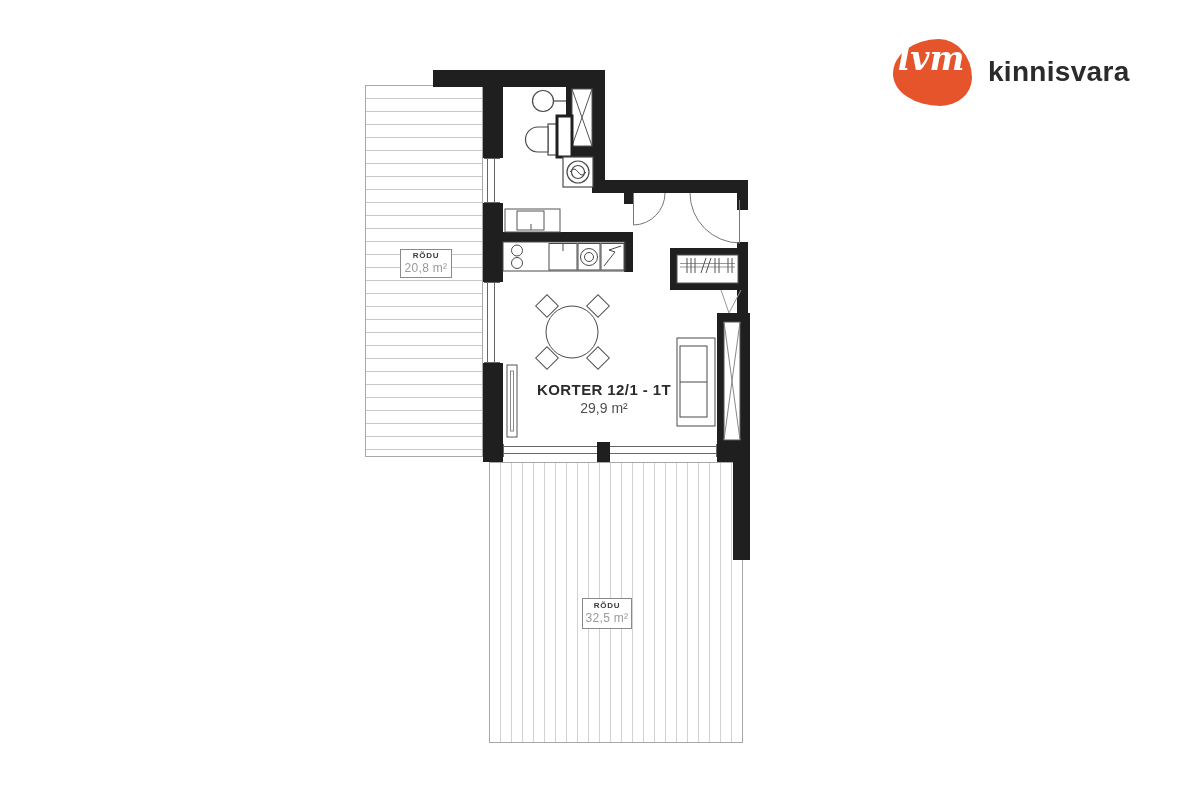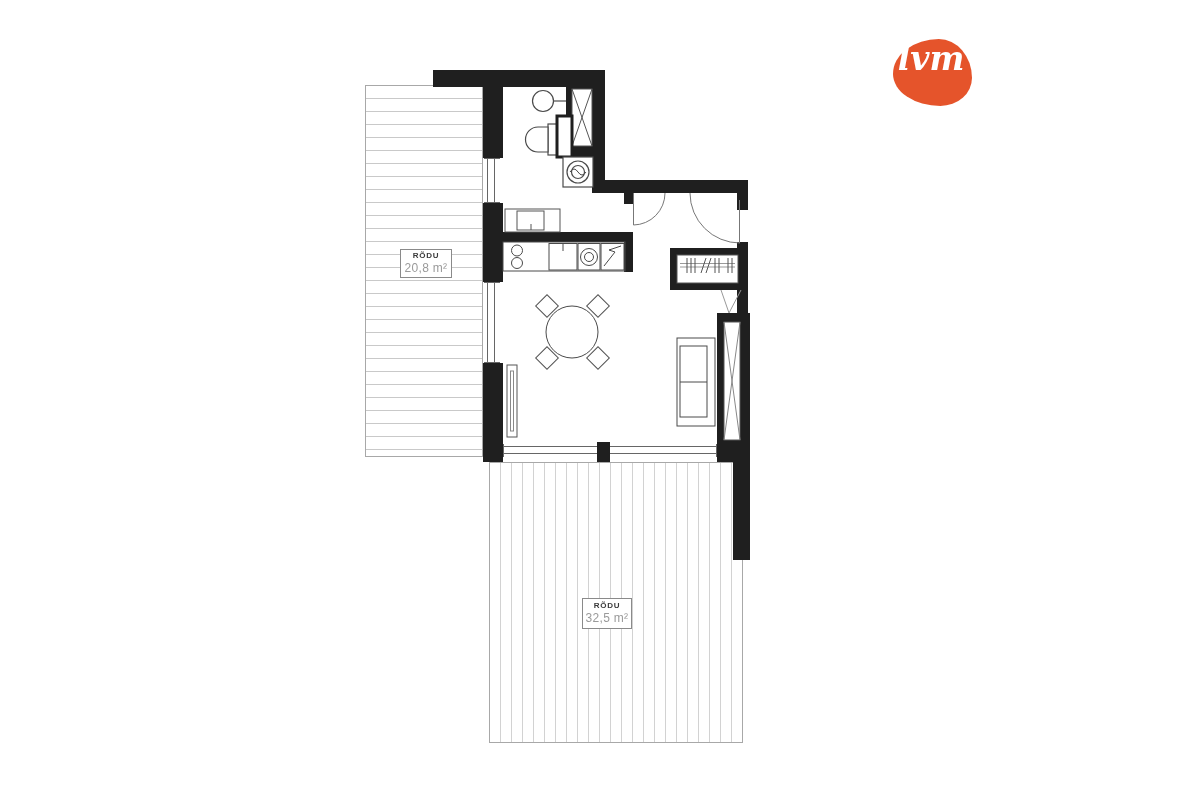--- a/index.html
+++ b/index.html
@@ -177,18 +177,23 @@
   </svg>
 
   <div class="area-label" style="left:400px;top:249px;width:52px;height:29px;">
     <div class="nm">RÕDU</div>
     <div class="ar">20,8 m²</div>
   </div>
   <div class="area-label" style="left:582px;top:598px;width:50px;height:31px;">
     <div class="nm">RÕDU</div>
     <div class="ar">32,5 m²</div>
   </div>
+  <div id="unit-label">
+    <div class="t">KORTER 12/1 - 1T</div>
+    <div class="a">29,9 m²</div>
+  </div>
 
   <div id="logo">
     <span class="lvm">lvm</span>
   </div>
+  <div id="brand-name">kinnisvara</div>
 
 </div>
 
 </body></html>

